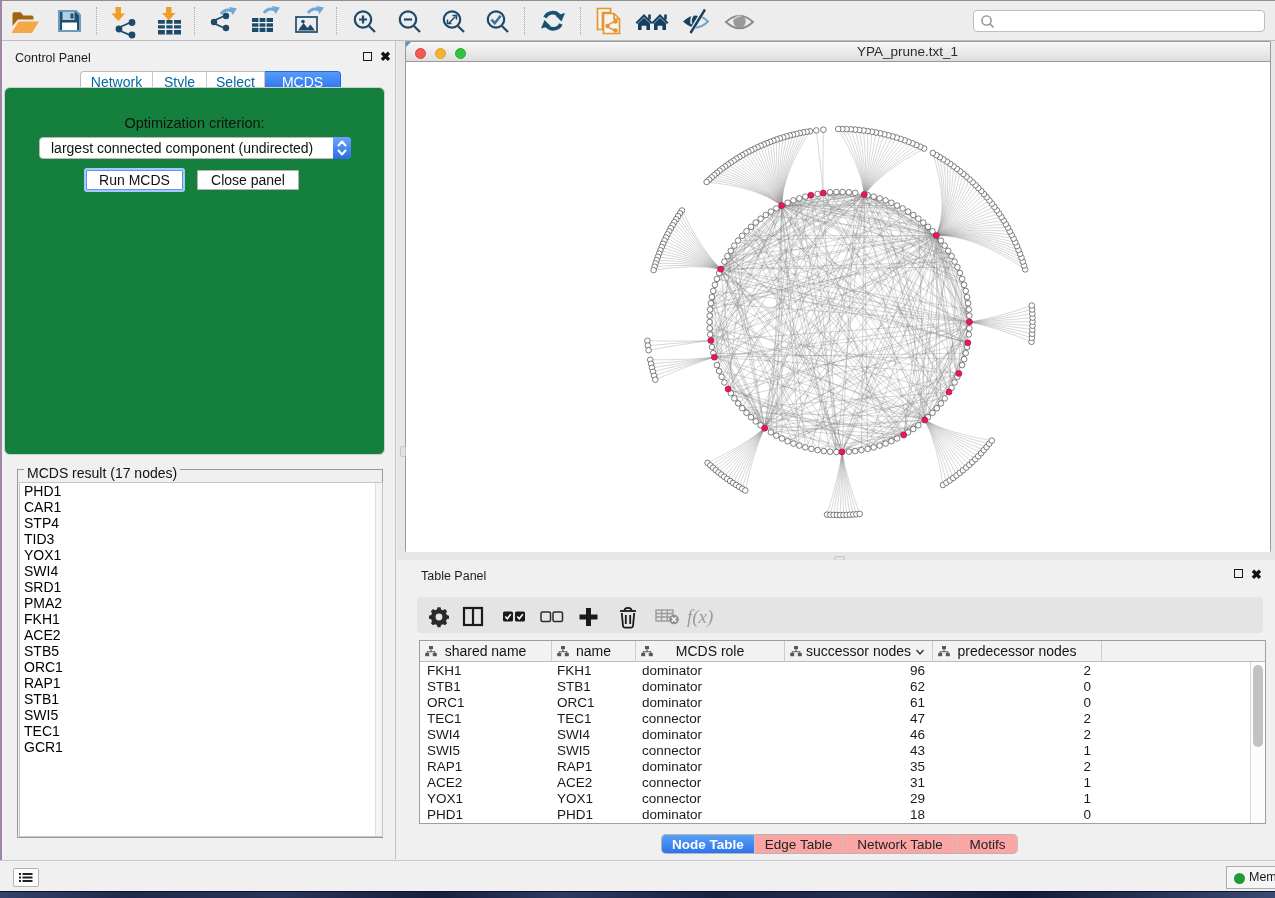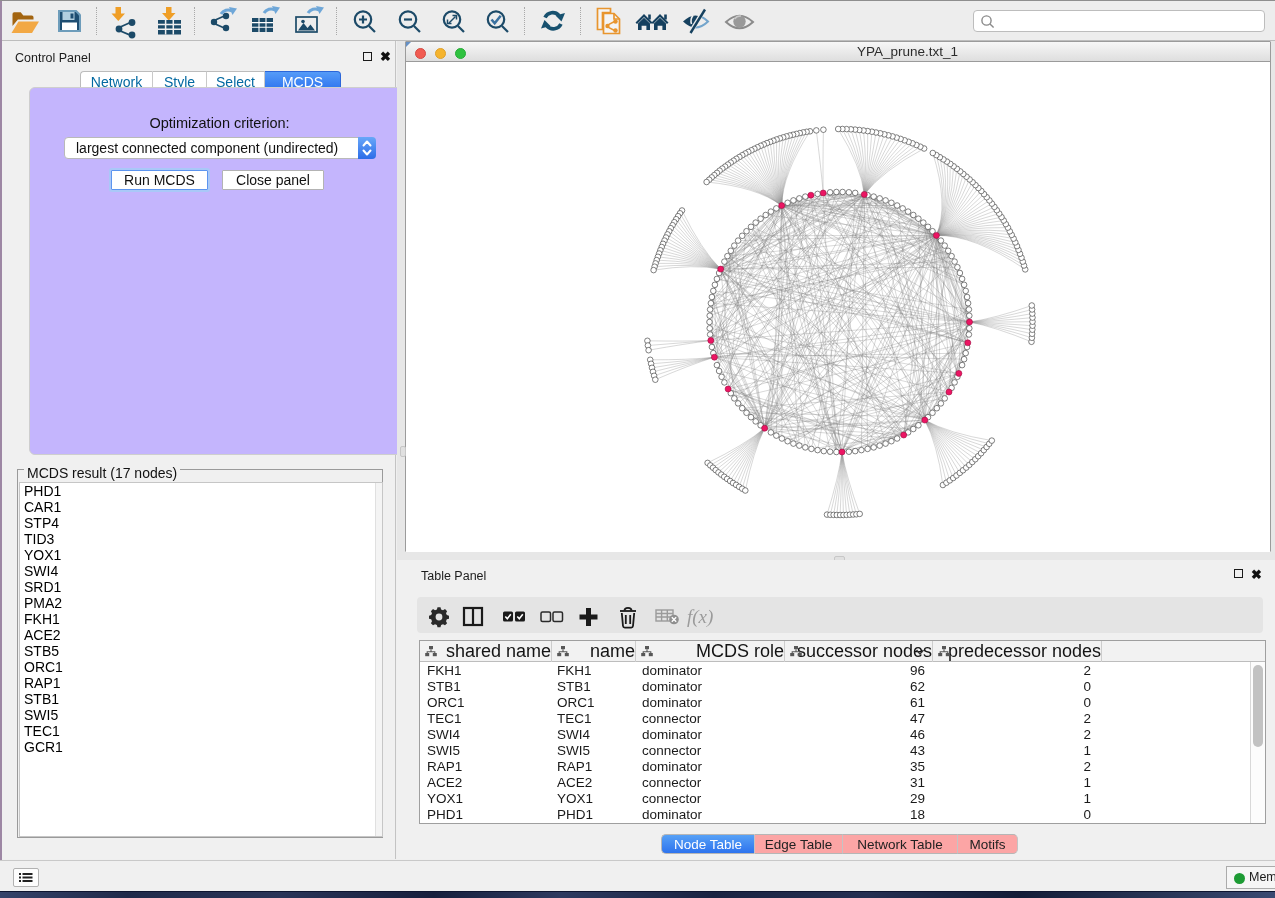--- a/index.html
+++ b/index.html
@@ -29,22 +29,22 @@
 
 
 .tabrow { position:absolute; display:flex; height:21px; }
 .tab { font-size:14px; height:21px; line-height:20px; text-align:center; background:#ffffff;
        border-top:1px solid #bcbcbc; border-bottom:1px solid #bcbcbc;
        border-right:1px solid #c9c9c9; color:#0369a1; }
 .tab.first { border-left:1px solid #bcbcbc; border-radius:4px 0 0 4px; }
 .tab.last { border-right:1px solid #bcbcbc; border-radius:0 4px 4px 0; }
 .tab.sel { background:linear-gradient(#559bf8,#2b71ee); color:#fff; border-color:#2b66d9; }
 
-#cp-box { position:absolute; left:27px; top:46px; width:381px; height:368px;
-          background:#c4b5fd; border:1px solid #cecece; border-radius:6px; }
+#cp-box { position:absolute; left:2px; top:46px; width:381px; height:368px;
+          background:#15803d; border:1px solid #cecece; border-radius:6px; }
 #optlabel { font-size:14.5px; position:absolute; left:0; top:27px; width:100%; text-align:center; color:#111; }
 #selectbox { font-size:14px; position:absolute; left:34px; top:49px; width:312px; height:22px; background:#fff;
              border:1px solid #b9b9b9; border-radius:4px; line-height:20px; padding-left:11px;
              color:#111; }
 #selspin { position:absolute; right:-1px; top:-1px; width:18px; height:22px; border-radius:0 4px 4px 0;
            background:linear-gradient(#68a7f9,#2c6ce8); }
 .btn { font-size:14px; position:absolute; height:20px; background:#fff; border:1px solid #b3b3b3; border-radius:1px;
        text-align:center; line-height:18px; color:#111; }
 #runbtn { left:81px; top:82px; width:97px; box-shadow:0 0 0 2px #aac8f8; border-color:#5d95ef; }
 #closebtn { left:192px; top:82px; width:102px; }
@@ -76,22 +76,22 @@
 
 
 #tpanel { position:absolute; left:397px; top:560px; width:878px; height:299px; background:#f0f0f0; }
 #tp-title { font-size:12.5px; position:absolute; left:24px; top:9px; color:#1c1c1c; }
 #ttoolbar { position:absolute; left:20px; top:37px; width:846px; height:36px;
             background:#e4e4e4; border-radius:4px; }
 #ttable { position:absolute; left:22px; top:80px; width:847px; height:184px;
           background:#fff; border:1px solid #9f9f9f; }
 #thead { position:absolute; left:0; top:0; width:100%; height:21px; background:#f2f2f2;
          border-bottom:1px solid #bdbdbd; }
-.hcell { font-size:18px; position:absolute; top:0; height:21px; border-right:1px solid #cdcdcd;
-         text-align:right; line-height:21px; color:#141414; }
+.hcell { font-size:14px; position:absolute; top:0; height:21px; border-right:1px solid #cdcdcd;
+         text-align:center; line-height:21px; color:#141414; }
 .hic { position:absolute; left:5px; top:5px; }
 .trow { font-size:13.5px; position:absolute; left:0; width:828px; height:16px; line-height:16px; }
 .c1 { position:absolute; left:7px; }
 .c2 { position:absolute; left:137px; }
 .c3 { position:absolute; left:222px; }
 .c4 { position:absolute; left:365px; width:140px; text-align:right; }
 .c5 { position:absolute; left:531px; width:140px; text-align:right; }
 #tsb { position:absolute; right:0; top:21px; width:15px; height:161px; background:#fcfcfc;
        border-left:1px solid #d8d8d8; }
 #tsbthumb { position:absolute; left:2px; top:3px; width:10px; height:82px; background:#c2c2c2;
@@ -1336,21 +1336,21 @@
         <span class="c2">PHD1</span>
         <span class="c3">dominator</span>
         <span class="c4">18</span>
         <span class="c5">0</span>
       </div>
     <div id="tsb">
         <div id="tsbthumb"></div>
       </div>
   </div>
   <div id="btabs">
-    <div class="btab sel" style="width:94px; border-left:1px solid #b6b6b6; border-radius:5px 0 0 5px; background:linear-gradient(#57a1f6,#2d73ee); color:#fff;">Node Table</div>
+    <div class="btab sel" style="width:94px; border-left:1px solid #b6b6b6; border-radius:5px 0 0 5px; background:linear-gradient(#57a1f6,#2d73ee); color:#fff;font-weight:bold;">Node Table</div>
     <div class="btab" style="width:88px">Edge Table</div>
     <div class="btab" style="width:115px">Network Table</div>
     <div class="btab" style="width:60px; border-radius:0 5px 5px 0;">Motifs</div>
   </div>
 </div>
 
 <div id="statusbar">
   <div id="listbtn">
     <svg width="24" height="17" viewBox="0 0 24 17" style="position:absolute;left:0;top:0">
       <g fill="#222">

